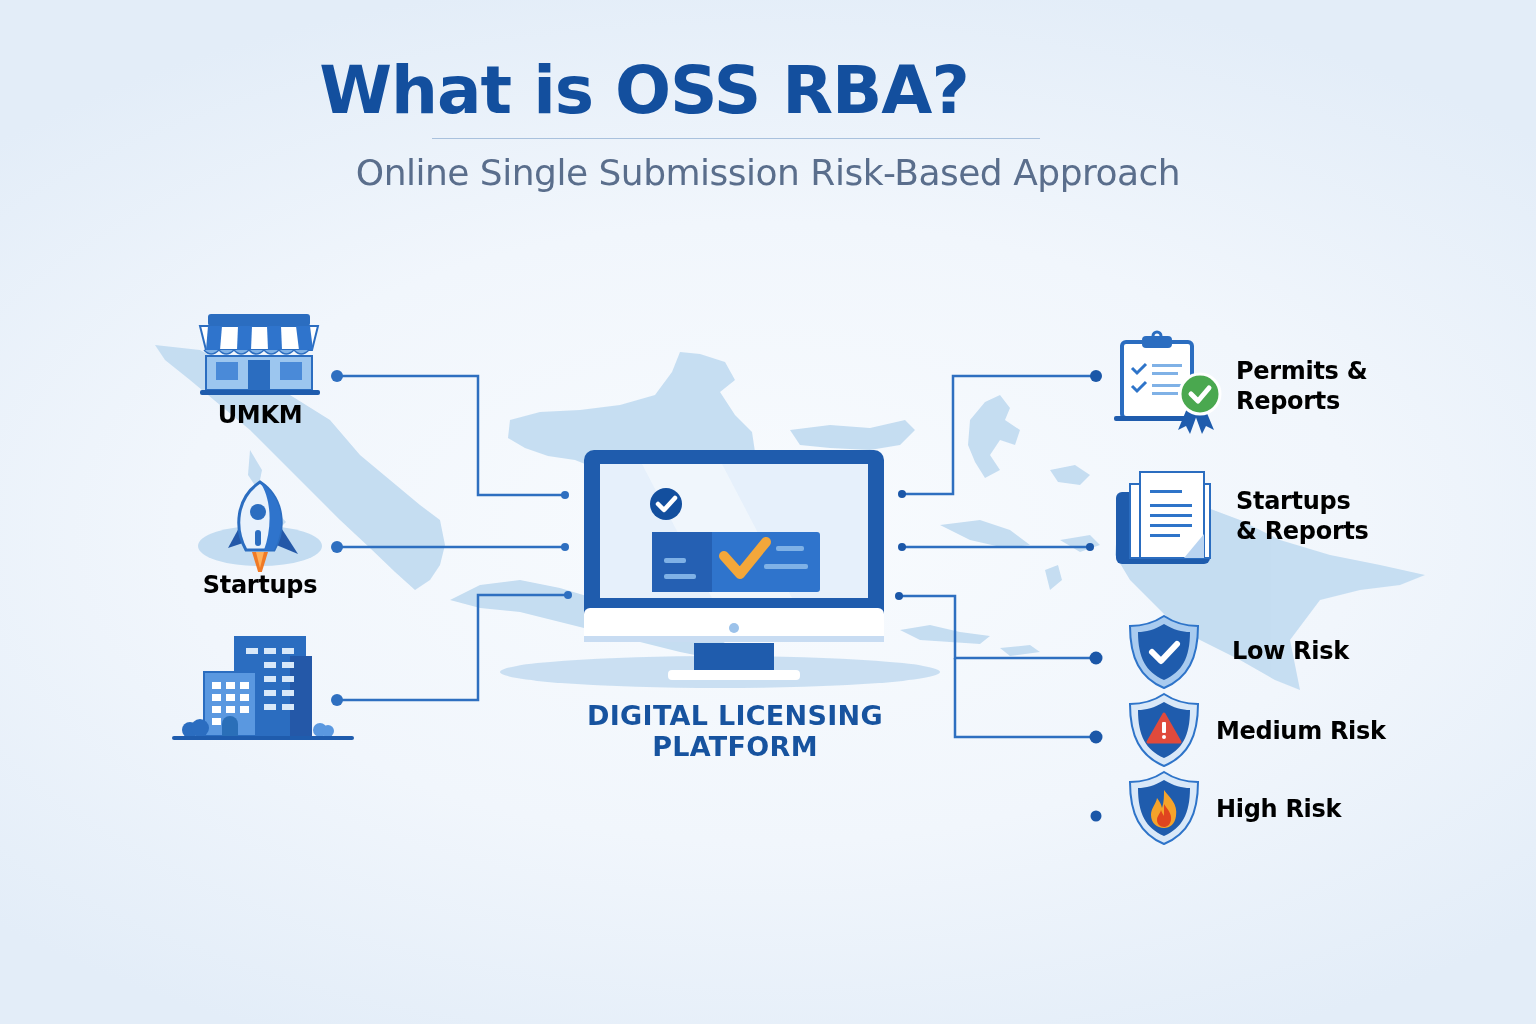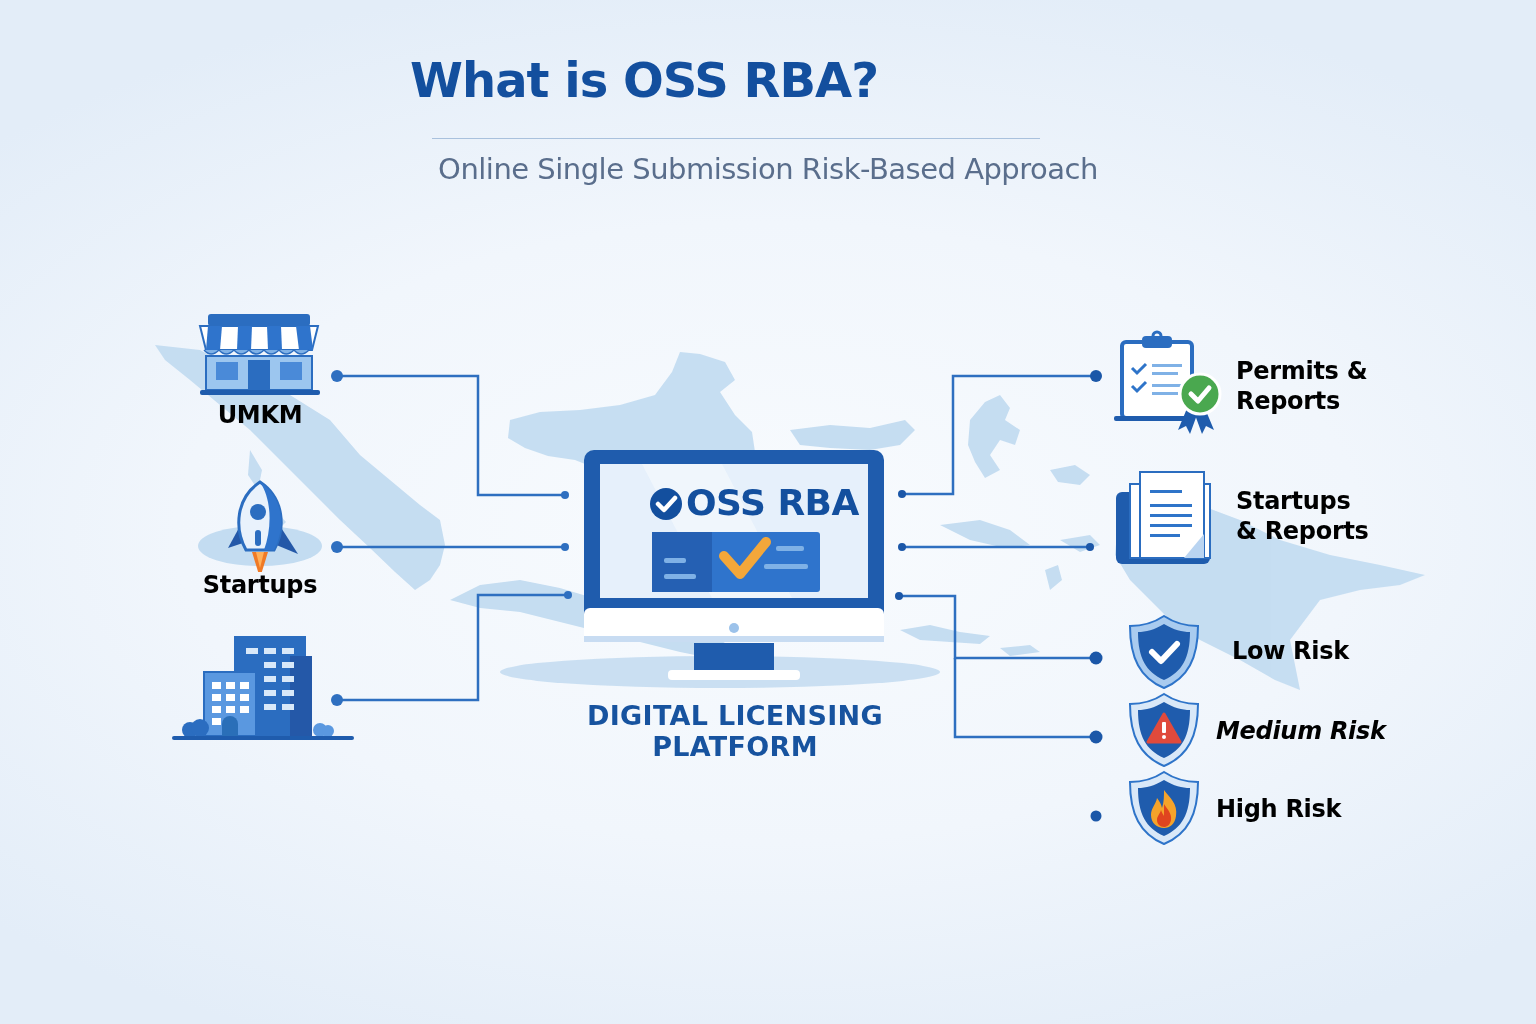--- a/index.html
+++ b/index.html
@@ -4,26 +4,26 @@
 <style>
   html, body { margin: 0; padding: 0; }
   body {
     width: 1536px; height: 1024px; overflow: hidden; position: relative;
     font-family: "DejaVu Sans", "Liberation Sans", sans-serif;
     background: radial-gradient(ellipse 70% 55% at 50% 52%, #f8fbfe 0%, #f1f6fc 55%, #e3edf8 100%);
   }
   .abs { position: absolute; }
   .title {
     left: 0; width: 1288px; top: 52px; text-align: center;
-    font-size: 48px; font-weight: bold; letter-spacing: -1px; color: #134f9e;
+    font-size: 66px; font-weight: bold; letter-spacing: -1px; color: #134f9e;
   }
   .title-rule { left: 432px; top: 138px; width: 608px; height: 1px; background: #a9c1dd; }
   .subtitle {
     left: 0; width: 1536px; top: 152px; text-align: center;
-    font-size: 29px; color: #5a6e8c; letter-spacing: -0.5px;
+    font-size: 36px; color: #5a6e8c; letter-spacing: -0.5px;
   }
   svg.map { left: 0; top: 0; }
   .label {
     font-weight: bold; color: #000000; font-size: 24px; line-height: 30px;
     letter-spacing: -0.3px;
   }
   .left-label { text-align: center; width: 200px; }
   .icon-box { display: block; }
   .platform-label {
     left: 520px; width: 430px; top: 700px; text-align: center;
@@ -191,21 +191,20 @@
     <rect x="82" y="126" width="32" height="5" rx="2" fill="#7fb1e6"></rect>
     <rect x="194" y="98" width="28" height="5" rx="2" fill="#7fb1e6"></rect>
     <rect x="182" y="116" width="44" height="5" rx="2" fill="#7fb1e6"></rect>
     <path d="M142,108 L158,126 L184,94" stroke="#f3a73a" stroke-width="10" fill="none" stroke-linecap="round" stroke-linejoin="round"></path>
 
     <g>
       <circle cx="84" cy="56" r="16" fill="#134f9e"></circle>
       <path d="M76,56 L82,62 L93,50" stroke="#ffffff" stroke-width="4.5" fill="none" stroke-linecap="round" stroke-linejoin="round"></path>
     </g>
   </svg>
-  <div class="abs screen-title" style="left:104px; top:34px;">OSS RBA</div>
 </div>
 <div class="abs platform-label">DIGITAL LICENSING PLATFORM</div>
 
 <div class="abs" style="left:1108px; top:328px; width:300px; height:110px;">
   <svg class="abs" style="left:0;top:0;" width="124" height="108">
     <rect x="14" y="14" width="70" height="76" rx="4" fill="#ffffff" stroke="#2b6dc0" stroke-width="4"></rect>
     <rect x="34" y="8" width="30" height="12" rx="4" fill="#2b6dc0"></rect>
     <circle cx="49" cy="8" r="4" fill="none" stroke="#2b6dc0" stroke-width="3"></circle>
     <path d="M24,40 L29,45 L38,36" stroke="#2e74c9" stroke-width="3" fill="none"></path>
     <path d="M24,58 L29,63 L38,54" stroke="#2e74c9" stroke-width="3" fill="none"></path>
@@ -241,21 +240,21 @@
 
 <div class="abs" style="left:1126px; top:614px; width:260px; height:76px;">
   <svg class="abs" style="left:0;top:0;" width="76" height="76">
     <path d="M38,2 C50,10 62,12 72,12 C72,44 62,64 38,74 C14,64 4,44 4,12 C14,12 26,10 38,2 Z" fill="#a9cbef" stroke="#2e74c9" stroke-width="2"></path>
     <path d="M38,10 C48,16 56,18 64,18 C64,44 56,58 38,66 C20,58 12,44 12,18 C20,18 28,16 38,10 Z" fill="#1f5cad"></path>
     <path d="M26,38 L35,47 L51,30" stroke="#ffffff" stroke-width="6" fill="none" stroke-linecap="round" stroke-linejoin="round"></path>
   </svg>
   <div class="abs label" style="left:106px; top:22px;">Low Risk</div>
 </div>
 
-<div class="abs" style="left:1126px; top:692px; width:260px; height:76px;font-style:italic;">
+<div class="abs" style="left:1126px; top:692px; width:260px; height:76px;">
   <svg class="abs" style="left:0;top:0;" width="76" height="76">
     <path d="M38,2 C50,10 62,12 72,12 C72,44 62,64 38,74 C14,64 4,44 4,12 C14,12 26,10 38,2 Z" fill="#d9e8f8" stroke="#2e74c9" stroke-width="2"></path>
     <path d="M38,10 C48,16 56,18 64,18 C64,44 56,58 38,66 C20,58 12,44 12,18 C20,18 28,16 38,10 Z" fill="#1f5cad"></path>
     <path d="M38,22 L54,50 L22,50 Z" fill="#e04a3c" stroke="#e04a3c" stroke-width="3" stroke-linejoin="round"></path>
     <rect x="36" y="30" width="4" height="11" rx="1" fill="#ffffff"></rect>
     <circle cx="38" cy="45" r="2" fill="#ffffff"></circle>
   </svg>
   <div class="abs label" style="left:90px; top:24px;">Medium Risk</div>
 </div>
 

